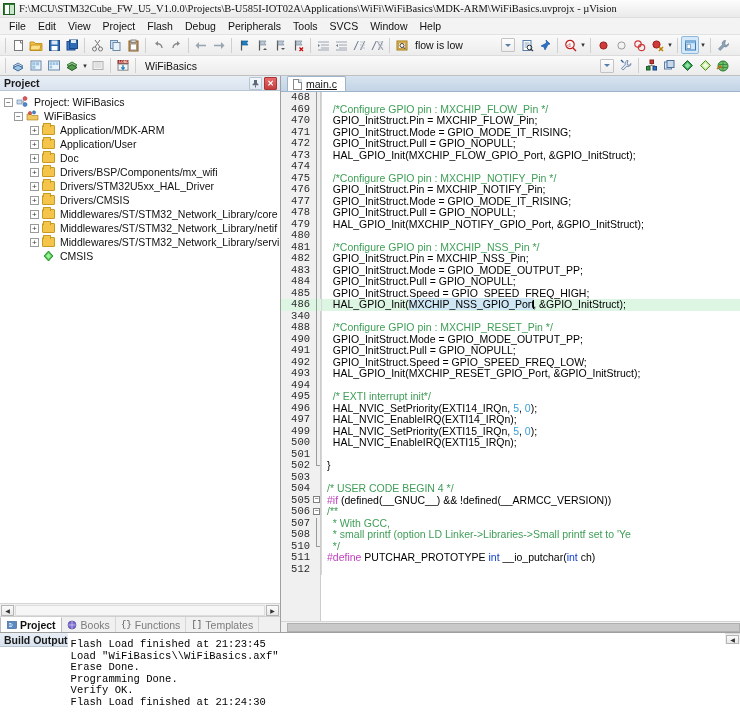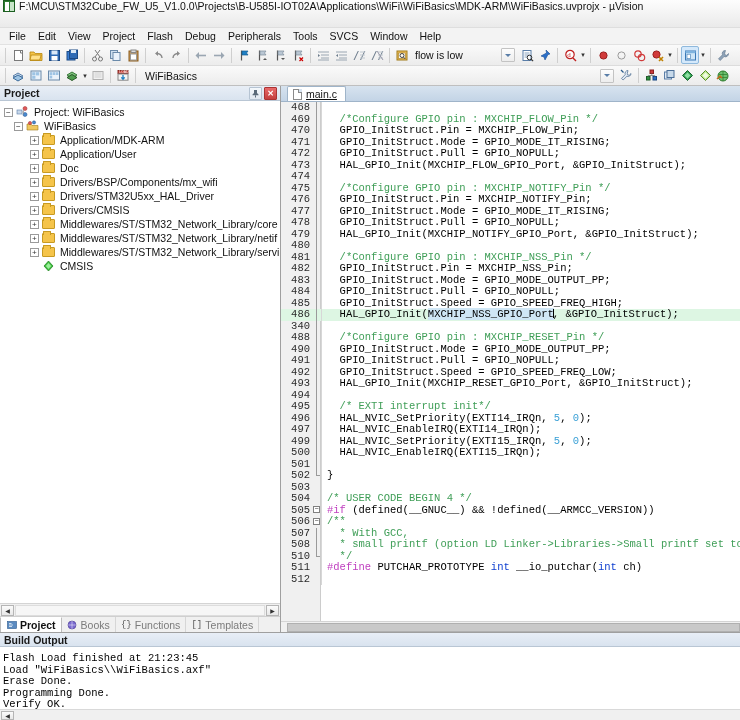--- a/index.html
+++ b/index.html
@@ -9,24 +9,24 @@
     overflow: hidden;
     font-family: "Liberation Sans", sans-serif;
     font-size: 11px;
     background: #f0f0f0;
   }
   #app { width: 740px; height: 720px; position: relative; display: flex; flex-direction: column;
          background: #f2f1f0; }
 
   
   .titlebar {
-    height: 28px; display: flex; align-items: flex-start;
+    height: 18px; display: flex; align-items: center;
     background: linear-gradient(to bottom,#fdfdfd,#eaeaea);
     border-bottom: 1px solid #dedede;
-    padding-left: 3px; flex: 0 0 auto;
+    padding-left: 3px; flex: 0 0 auto; font-family: Liberation Serif, serif;
   }
   .titlebar .appicon {
     width: 12px; height: 12px; margin-right: 4px; flex: 0 0 auto;
     background: #2e7d32; border: 1px solid #1b5e20; position: relative;
   }
   .titlebar .appicon:before{
     content:""; position:absolute; left:1px; top:1px; width:4px; height:9px; background:#fff;
   }
   .titlebar .appicon:after{
     content:""; position:absolute; left:6px; top:1px; width:4px; height:9px; background:#c8e6c9;
@@ -146,35 +146,35 @@
   .coderow.hl { background:#ddf6e3; }
   .ln { width:32px; text-align:right; color:#2b2b2b; flex:0 0 auto; padding-right:3px;
         font-family:Liberation Mono, monospace; font-size:10.5px;}
   .fold { width:8px; flex:0 0 auto; position:relative; }
   .fold .box { position:absolute; left:0; top:1.5px; width:7px;height:7px;border:1px solid #808080;
                background:#fff; font-size:7px; line-height:5px; text-align:center; color:#333;}
   .fold .vline { position:absolute; left:3px; top:0; bottom:0; width:1px; background:#9a9a9a;}
   .fold .endline{ position:absolute; left:3px; top:0; height:6px; width:1px; background:#9a9a9a;}
   .fold .endhook{ position:absolute; left:3px; top:5px; width:4px; height:1px; background:#9a9a9a;}
   .codetext { flex:1 1 auto; color:#000; padding-left:5px; border-left:1px solid #d7d7d7;
-              font-family:Liberation Mono, monospace;}
+              font-family:Liberation Sans, sans-serif;}
   .cmt { color:#3f9e57; }
   .num { color:#3aa0d6; }
   .kw  { color:#1040d0; }
   .pp  { color:#c040c0; }
   .sel { background:#cfe6f5; }
   .caret { display:inline-block; width:1px; height:9px; background:#000; vertical-align:-1px;
            margin:0 -1px; }
 
   .ed-hscroll { height:11px;flex:0 0 auto;display:flex;align-items:center;background:#f0f0f0;
                 border-top:1px solid #d4d4d4;}
   .ed-hs-track{height:9px;background:#c9c9c9;border:1px solid #b0b0b0;margin-left:6px;}
 
   
-  .buildpanel { flex:0 0 auto; height:88px; display:flex; flex-direction:column;
+  .buildpanel { flex:0 0 auto; height:88px; display:flex; flex-direction:row;
                 border-top:1px solid #9f9f9f; background:#fff;}
   .build-head { height:14px; flex:0 0 auto; display:flex; align-items:center;
                 background: linear-gradient(to bottom,#e8eef6,#d9e3ef); border-bottom:1px solid #b9c6d4;
                 padding-left:4px;}
   .build-head .btitle { font-size:10.5px; font-weight:bold; color:#1a1a1a; }
   .build-body { flex:1 1 auto; background:#fff; overflow:hidden; padding:6px 0 0 3px;
                 font-family:"Liberation Mono","DejaVu Sans Mono",monospace; font-size:10.5px;
                 color:#000; line-height:11.5px; white-space:pre;}
   .build-scroll { height:11px;flex:0 0 auto;display:flex;align-items:center;background:#f0f0f0;
                   border-top:1px solid #d9d9d9;}

